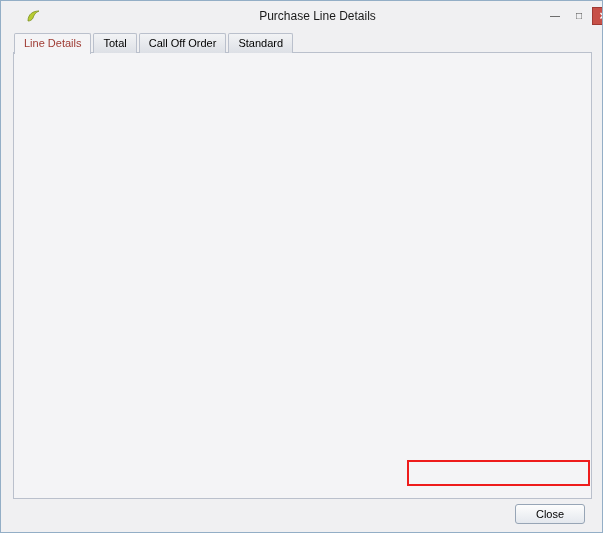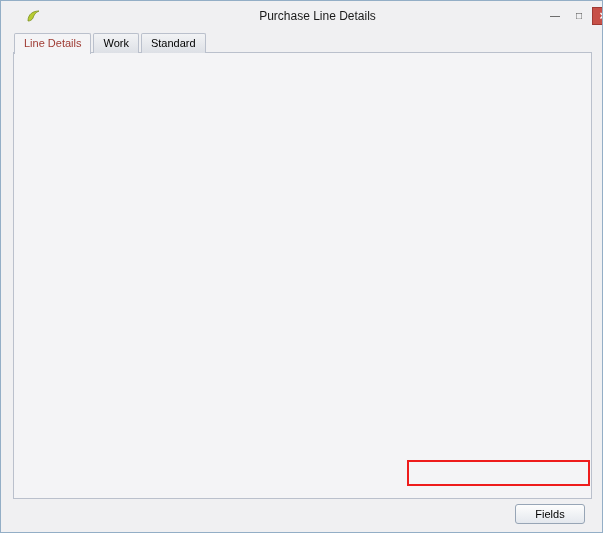--- a/index.html
+++ b/index.html
@@ -59,21 +59,22 @@
       </svg>
     </span>
     <span class="title">Purchase Line Details</span>
     <span class="winbtn" style="left:527px;">—</span>
     <span class="winbtn" style="left:551px;">□</span>
     <span class="winbtn close" style="left:575px;">×</span>
   </div>
 
   <div class="tabs">
     <div class="tab sel">Line Details</div>
-    <div class="tab">Work</div>
+    <div class="tab">Total</div>
+    <div class="tab">Call Off Order</div>
     <div class="tab">Standard</div>
   </div>
 
   <div class="tabpage"></div>
 
   <div class="grp" style="left:22px; top:66px; width:561px; height:118px;">
     <span class="gt">Quantity and Costs</span>
 
     <span class="lbl" style="left:8px; top:23px;">Quantity</span>
     <input class="txt num" style="left: 126px; top: 20px; width: 112px;" value="100.00">
@@ -200,15 +201,15 @@
     <input class="txt num" style="left: 278px; top: 150px; width: 88px;" value="1.00">
     <span class="lbl" style="left:391px; top:153px;">Part UOM</span>
     <div class="box ro" style="left:481px; top:150px; width:78px;">Each</div>
 
     <span class="lbl" style="left:391px; top:174px;">Ready for Collection</span>
     <div class="cb" style="left:546px; top:173px;">✓</div>
   </div>
 
   <div class="redhl"></div>
 
-  <div class="btn" style="left:514px; top:503px; width:70px; height:20px; line-height:18px;">Fields</div>
+  <div class="btn" style="left:514px; top:503px; width:70px; height:20px; line-height:18px;">Close</div>
 
 </div>
 
 </body></html>

